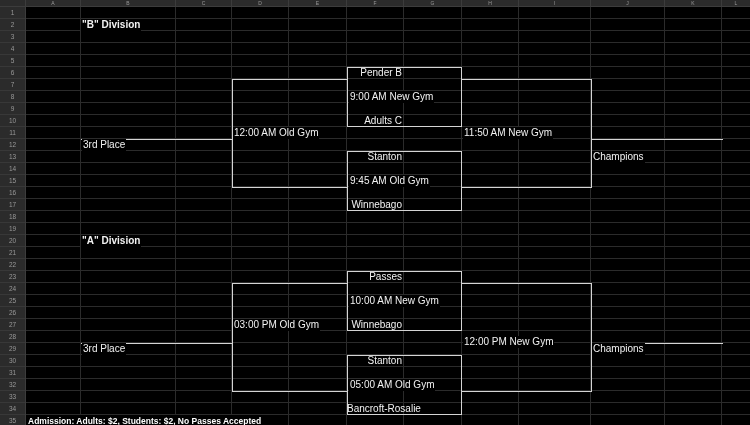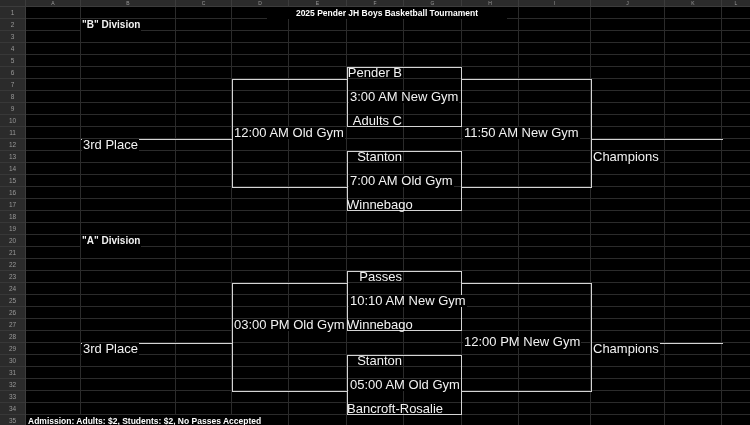--- a/index.html
+++ b/index.html
@@ -27,21 +27,21 @@
   
   .hgrid{position:absolute;left:26px;right:0;top:7px;bottom:0;
     background:repeating-linear-gradient(to bottom,transparent 0,transparent 11px,var(--grid) 11px,var(--grid) 12px);}
   .vline{position:absolute;top:7px;bottom:0;width:1px;background:var(--grid);}
   
   .bx{position:absolute;border:1px solid var(--bracket);background:transparent;}
   .bl{position:absolute;background:var(--bracket);}
   .h{height:1px;}
   .v{width:1px;}
   
-  .lbl{position:absolute;height:12px;line-height:12px;font-size:13px;color:var(--text);white-space:nowrap;background:var(--bg);padding:0 1px;}
+  .lbl{position:absolute;height:12px;line-height:12px;font-size:10px;color:var(--text);white-space:nowrap;background:var(--bg);padding:0 1px;}
   .team{left:347px;width:57px;text-align:right;background:transparent;padding:0 2px 0 0;}
   .btime{left:349px;}
   .big{font-weight:bold;font-size:10px;background:var(--bg);}
   .ttl{font-weight:bold;font-size:8.5px;text-align:center;color:#ffffff;}
 </style>
 </head>
 <body>
 
 <div class="sheet">
 
@@ -127,37 +127,36 @@
   <div class="bx" style="left:347px;top:355px;width:115px;height:60px"></div>
   <div class="bl h" style="left:232px;top:283px;width:115px"></div>
   <div class="bl h" style="left:232px;top:391px;width:115px"></div>
   <div class="bl v" style="left:232px;top:283px;height:109px"></div>
   <div class="bl h" style="left:81px;top:343px;width:151px"></div>
   <div class="bl h" style="left:462px;top:283px;width:129px"></div>
   <div class="bl h" style="left:462px;top:391px;width:129px"></div>
   <div class="bl v" style="left:591px;top:283px;height:109px"></div>
   <div class="bl h" style="left:591px;top:343px;width:132px"></div>
 
-  <div class="lbl ttl" style="left:267px;top:7px;width:240px">2025 Pender JH Boys Basketball Tournament</div>
 
   <div class="lbl big" style="left:81px;top:19px">"B" Division</div>
   <div class="lbl team" style="top:67px">Pender B</div>
-  <div class="lbl btime" style="top:91px">3:00 AM New Gym</div>
+  <div class="lbl btime" style="top:91px">9:00 AM New Gym</div>
   <div class="lbl team" style="top:115px">Adults C</div>
   <div class="lbl" style="left:233px;top:127px">12:00 AM Old Gym</div>
   <div class="lbl" style="left:463px;top:127px">11:50 AM New Gym</div>
   <div class="lbl" style="left:82px;top:139px">3rd Place</div>
   <div class="lbl team" style="top:151px">Stanton</div>
   <div class="lbl" style="left:592px;top:151px">Champions</div>
-  <div class="lbl btime" style="top:175px">7:00 AM Old Gym</div>
+  <div class="lbl btime" style="top:175px">9:45 AM Old Gym</div>
   <div class="lbl team" style="top:199px">Winnebago</div>
 
   <div class="lbl big" style="left:81px;top:235px">"A" Division</div>
   <div class="lbl team" style="top:271px">Passes</div>
-  <div class="lbl btime" style="top:295px">10:10 AM New Gym</div>
+  <div class="lbl btime" style="top:295px">10:00 AM New Gym</div>
   <div class="lbl team" style="top:319px">Winnebago</div>
   <div class="lbl" style="left:233px;top:319px">03:00 PM Old Gym</div>
   <div class="lbl" style="left:463px;top:336px">12:00 PM New Gym</div>
   <div class="lbl" style="left:82px;top:343px">3rd Place</div>
   <div class="lbl" style="left:592px;top:343px">Champions</div>
   <div class="lbl team" style="top:355px">Stanton</div>
   <div class="lbl btime" style="top:379px">05:00 AM Old Gym</div>
   <div class="lbl team" style="top:403px">Bancroft-Rosalie</div>
 
   <div class="lbl ttl" style="left:27px;top:415px;text-align:left">Admission: Adults: $2, Students: $2, No Passes Accepted</div>

